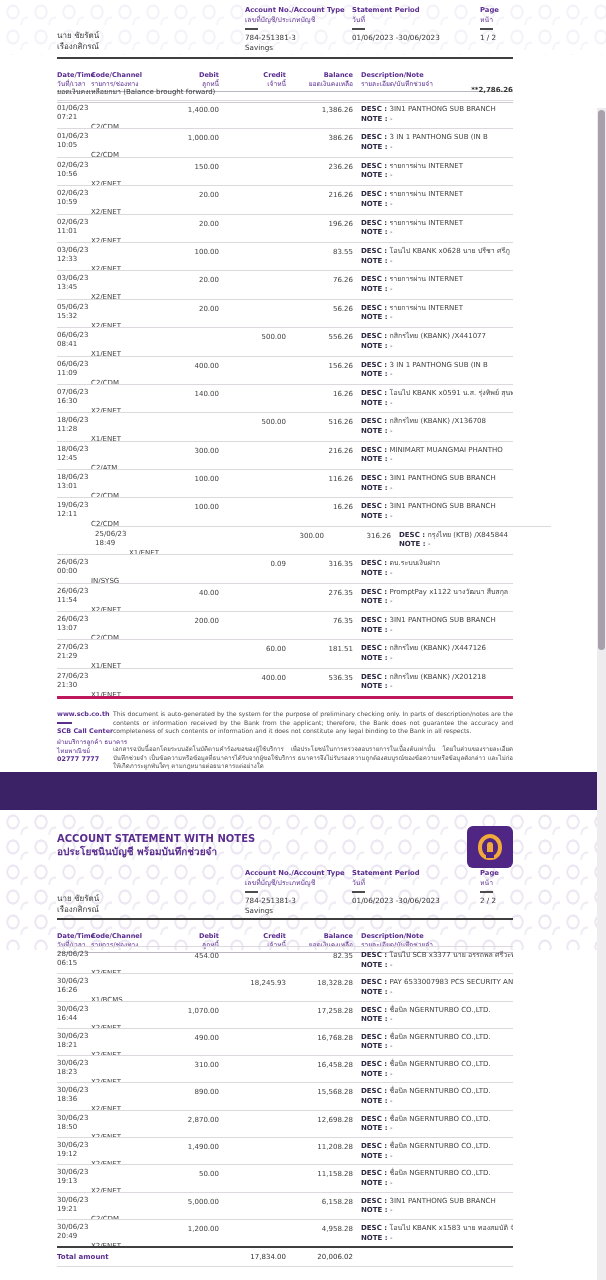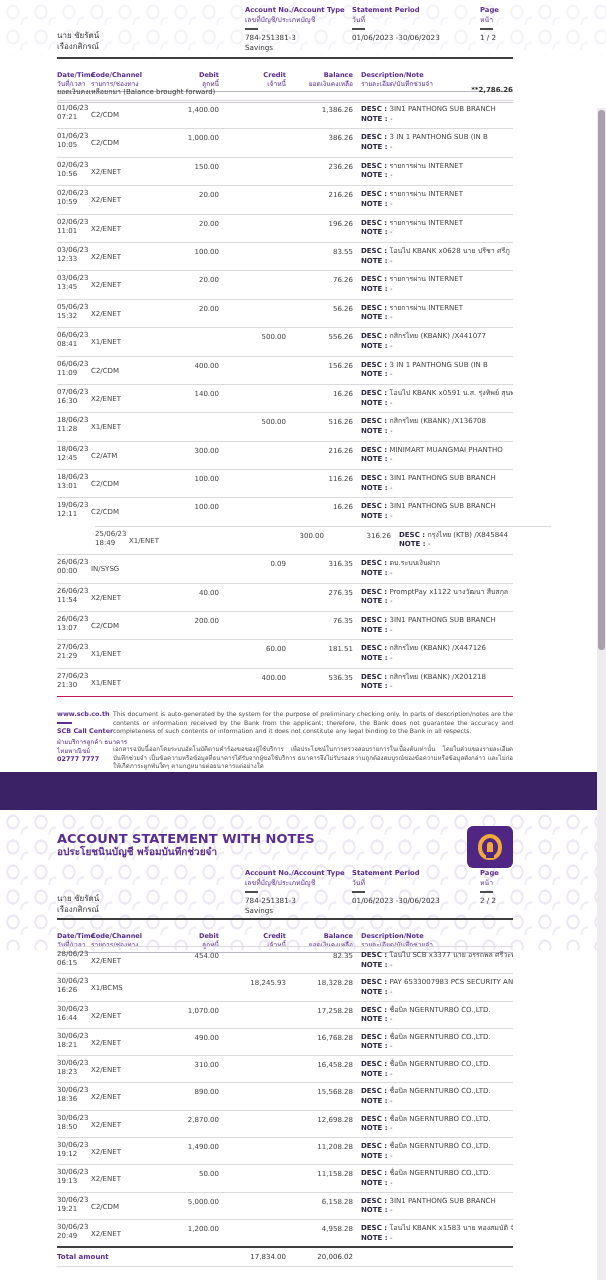--- a/index.html
+++ b/index.html
@@ -19,21 +19,21 @@
   .name{font-size:8px;color:#333;line-height:11px;}
   .tbl{position:absolute;left:57px;width:456px;}
   .grid{display:grid;grid-template-columns:34px 60px 68px 67px 67px 160px;}
   .thead{border-top:2px solid #3f3f3f;padding-top:12px;}
   .thead .hc{font-size:6.6px;line-height:8.6px;color:#5a2d8f;font-weight:bold;border-bottom:1px solid #bdb7c2;padding-bottom:3px;}
   .thead .num{text-align:right;}
   .thead .desc{padding-left:8px;}
   .trow{display:grid;grid-template-columns:34px 60px 68px 67px 67px 160px;}
   .cell{border-top:1px solid #dcd8de;font-size:7px;color:#3f3f3f;overflow:hidden;}
   .cell.date{padding-top:3px;line-height:9px;}
-  .cell.code{padding-top:10px;}
+  .cell.code{padding-top:22px;}
   .cell.num{text-align:right;padding-top:5px;}
   .cell.desc{padding-left:8px;padding-top:4px;line-height:9.6px;white-space:nowrap;}
   .plbl{font-weight:bold;color:#2d2742;}
   .bfrow{display:grid;grid-template-columns:296px 57px 103px;font-size:7px;color:#333;padding:4px 0 5px 0;border-bottom:1px solid #cfcbd4;}
   .bfrow .b{text-align:right;font-weight:bold;}
   .totrow{display:grid;grid-template-columns:105px 57px 67px 67px 160px;font-size:7px;}
   .totrow .lab{color:#5a2d8f;font-weight:bold;}
   .totrow .num{text-align:right;color:#333;}
   .footer-left{position:absolute;left:57px;width:72px;font-size:6.4px;line-height:8.6px;}
   .fl-link{color:#5a2d8f;font-weight:bold;}
@@ -93,21 +93,21 @@
     <div class="hc num"><span>Balance</span><br><span style="font-weight:normal">ยอดเงินคงเหลือ</span></div>
     <div class="hc desc"><span>Description/Note</span><br><span style="font-weight:normal">รายละเอียด/บันทึกช่วยจำ</span></div>
   </div>
 
   <div class="tbl bfrow" style="top:82px;">
     <div>ยอดเงินคงเหลือยกมา (Balance brought forward)</div>
     <div></div>
     <div class="b">**2,786.26</div>
   </div>
 
-  <div class="tbl" style="top:100px;border-bottom:1px solid #be185d;">
+  <div class="tbl" style="top:100px;border-bottom:3px solid #be185d;">
       <div class="trow" style="height: 28.4px;">
         <div class="cell date">
           <div>01/06/23</div>
           <div>07:21</div>
         </div>
         <div class="cell code">C2/CDM</div>
         <div class="cell num">1,400.00</div>
         <div class="cell num"></div>
         <div class="cell num">1,386.26</div>
         <div class="cell desc">
@@ -405,21 +405,21 @@
     <div class="fl-link">02777 7777</div>
   </div>
   <div class="disc" style="top:710px;">This document is auto-generated by the system for the purpose of preliminary checking only. In parts of description/notes are the contents or information received by the Bank from the applicant; therefore, the Bank does not guarantee the accuracy and completeness of such contents or information and it does not constitute any legal binding to the Bank in all respects.</div>
   <div class="disc" style="top:745px;">เอกสารฉบับนี้ออกโดยระบบอัตโนมัติตามคำร้องขอของผู้ใช้บริการ เพื่อประโยชน์ในการตรวจสอบรายการในเบื้องต้นเท่านั้น โดยในส่วนของรายละเอียดบันทึกช่วยจำ เป็นข้อความหรือข้อมูลที่ธนาคารได้รับจากผู้ขอใช้บริการ ธนาคารจึงไม่รับรองความถูกต้องสมบูรณ์ของข้อความหรือข้อมูลดังกล่าว และไม่ก่อให้เกิดภาระผูกพันใดๆ ตามกฎหมายต่อธนาคารแต่อย่างใด</div>
 
   <div class="band" style="top:772px;"></div>
 
   <div class="wm" style="top:810px;height:140px;"></div>
 
   <div style="position:absolute;left:57px;top:832px;">
-    <div class="p2title purple" style="font-size:13px;line-height:13px;">ACCOUNT STATEMENT WITH NOTES</div>
+    <div class="p2title purple" style="font-size:10px;line-height:13px;">ACCOUNT STATEMENT WITH NOTES</div>
     <div class="p2title purple" style="font-size:10px;line-height:13px;">อประโยชนินบัญชี พร้อมบันทึกช่วยจำ</div>
   </div>
 
   <div class="logo-tile">
     <div class="logo-ring"></div>
     <div class="logo-notch"></div>
     <div class="logo-bud"></div>
   </div>
 
   <div class="meta" style="top:868px;height:52px;">

